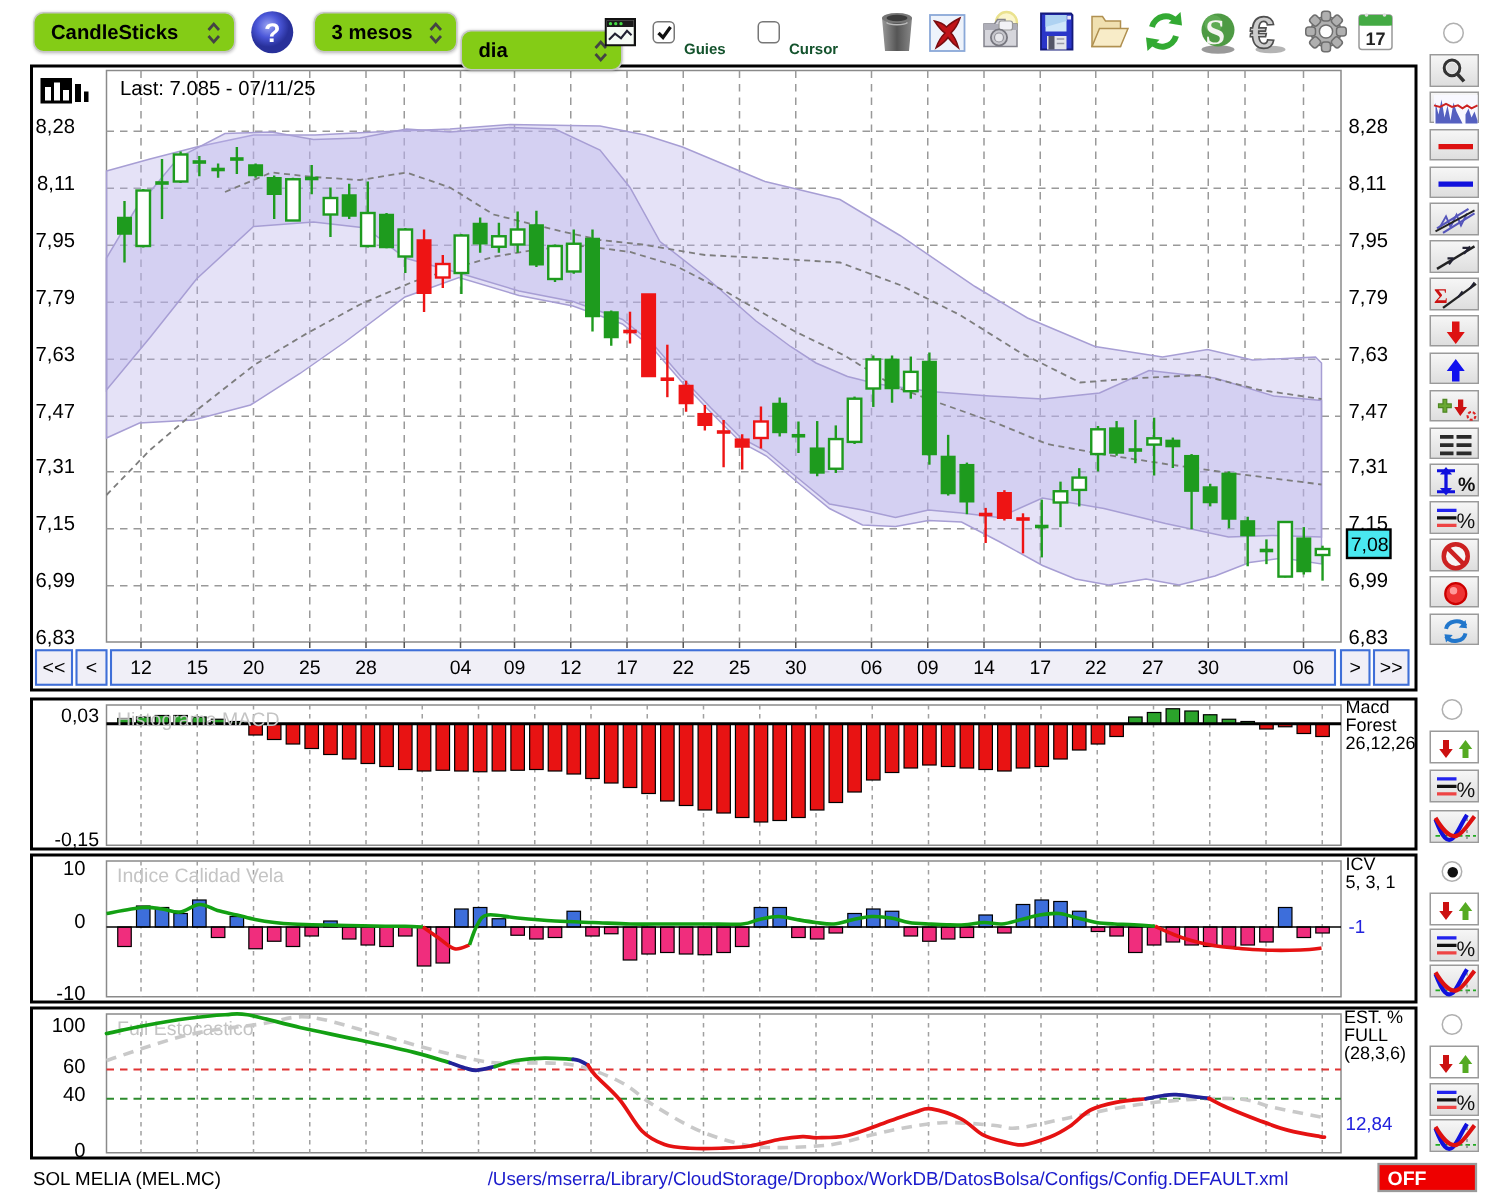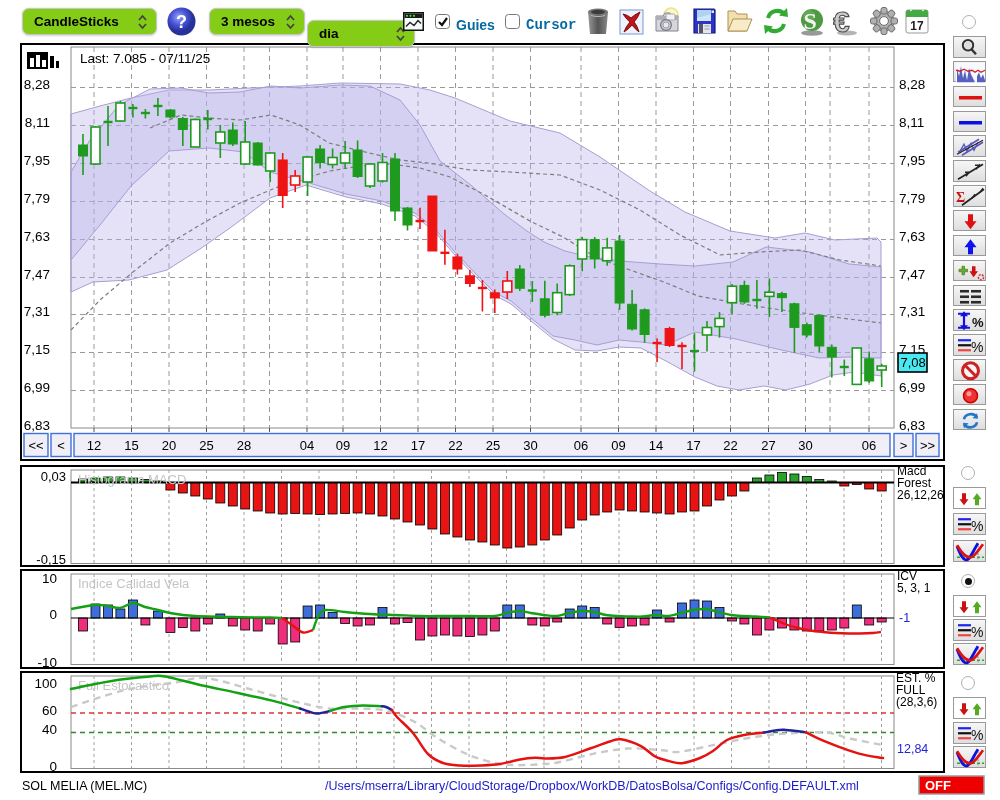--- a/index.html
+++ b/index.html
@@ -1,19 +1,19 @@
 <!DOCTYPE html>
 <html><head><meta charset="utf-8"><style>
 * { margin:0; padding:0; box-sizing:border-box; }
 body { width:1000px; height:800px; background:#fff; font-family:"Liberation Sans",sans-serif; position:relative; overflow:hidden; }
 .dd { position:absolute; top:8px; height:27px; background:#84cc16; border:1px solid #c6c6c6; border-radius:7px; box-shadow:0 0.5px 2px rgba(0,0,0,0.18); display:flex; align-items:center; }
 .dd span { font-size:13.5px; font-weight:bold; color:#000; margin-left:11px; flex:1; }
 .dd .chev { margin-right:8px; }
 .cb { position:absolute; top:14px; width:14.5px; height:14.5px; background:#fff; border:1.4px solid #777; border-radius:3.5px; }
-.cblbl { position:absolute; top:17px; font-size:14px; font-weight:bold; color:#0369a1; }
+.cblbl { position:absolute; top:28px; font-size:10px; font-weight:bold; color:#14532d; }
 .sbtn { position:absolute; background:linear-gradient(#f6f6f6,#dedede); border:1.2px solid #9a9a9a; }
 .sbtn.wbg { background:#fff; }
 .radio { position:absolute; width:14px; height:14px; border:1.4px solid #b0b0b0; border-radius:50%; background:#fff; display:flex; align-items:center; justify-content:center; }
 .rdot { width:7px; height:7px; border-radius:50%; background:#111; }
 </style></head>
 <body>
 <svg style="position:absolute;left:0;top:0;" width="1000" height="800" font-family="Liberation Sans, sans-serif">
 <rect x="21" y="44" width="923" height="416" fill="#ffffff" stroke="#000000" stroke-width="2"></rect>
 <rect x="71" y="47" width="823" height="381" fill="#ffffff" stroke="#8a8a8a" stroke-width="1"></rect>
 <line x1="71" y1="87.5" x2="894" y2="87.5" stroke="#999999" stroke-width="1" stroke-dasharray="5,4"></line>
@@ -546,21 +546,21 @@
       <circle cx="4" cy="3.8" r="1.1" fill="#44dd44"></circle>
       <circle cx="7.5" cy="3.8" r="1.1" fill="#44dd44"></circle>
       <circle cx="11" cy="3.8" r="1.1" fill="#44dd44"></circle>
       <polyline points="3,14.5 7,10.5 11,13.5 15,8.5 18,11.5" fill="none" stroke="#223" stroke-width="1.4"></polyline>
     </svg></div>
 <div class="cb" style="left:435px;"><svg width="14" height="14" viewBox="0 0 14 14">
       <path d="M3 7 L6 10 L11 3" fill="none" stroke="#111" stroke-width="2.2"></path>
     </svg></div>
 <span class="cblbl" style="left:456px;">Guies</span>
 <div class="cb" style="left:505px;"></div>
-<span class="cblbl" style="left:526px;font-family:Liberation Mono, monospace;">Cursor</span>
+<span class="cblbl" style="left:526px;">Cursor</span>
 <div style="position:absolute;left:584px;top:6px;width:28px;height:30px;"><svg width="28" height="30" viewBox="0 0 28 30">
       <defs>
         <linearGradient id="tg" x1="0" y1="0" x2="1" y2="0">
           <stop offset="0%" stop-color="#999"></stop>
           <stop offset="50%" stop-color="#555"></stop>
           <stop offset="100%" stop-color="#888"></stop>
         </linearGradient>
       </defs>
       <path d="M4 6 L24 6 L22 28 L6 28 Z" fill="url(#tg)"></path>
       <ellipse cx="14" cy="6" rx="10" ry="3.4" fill="#777"></ellipse>

